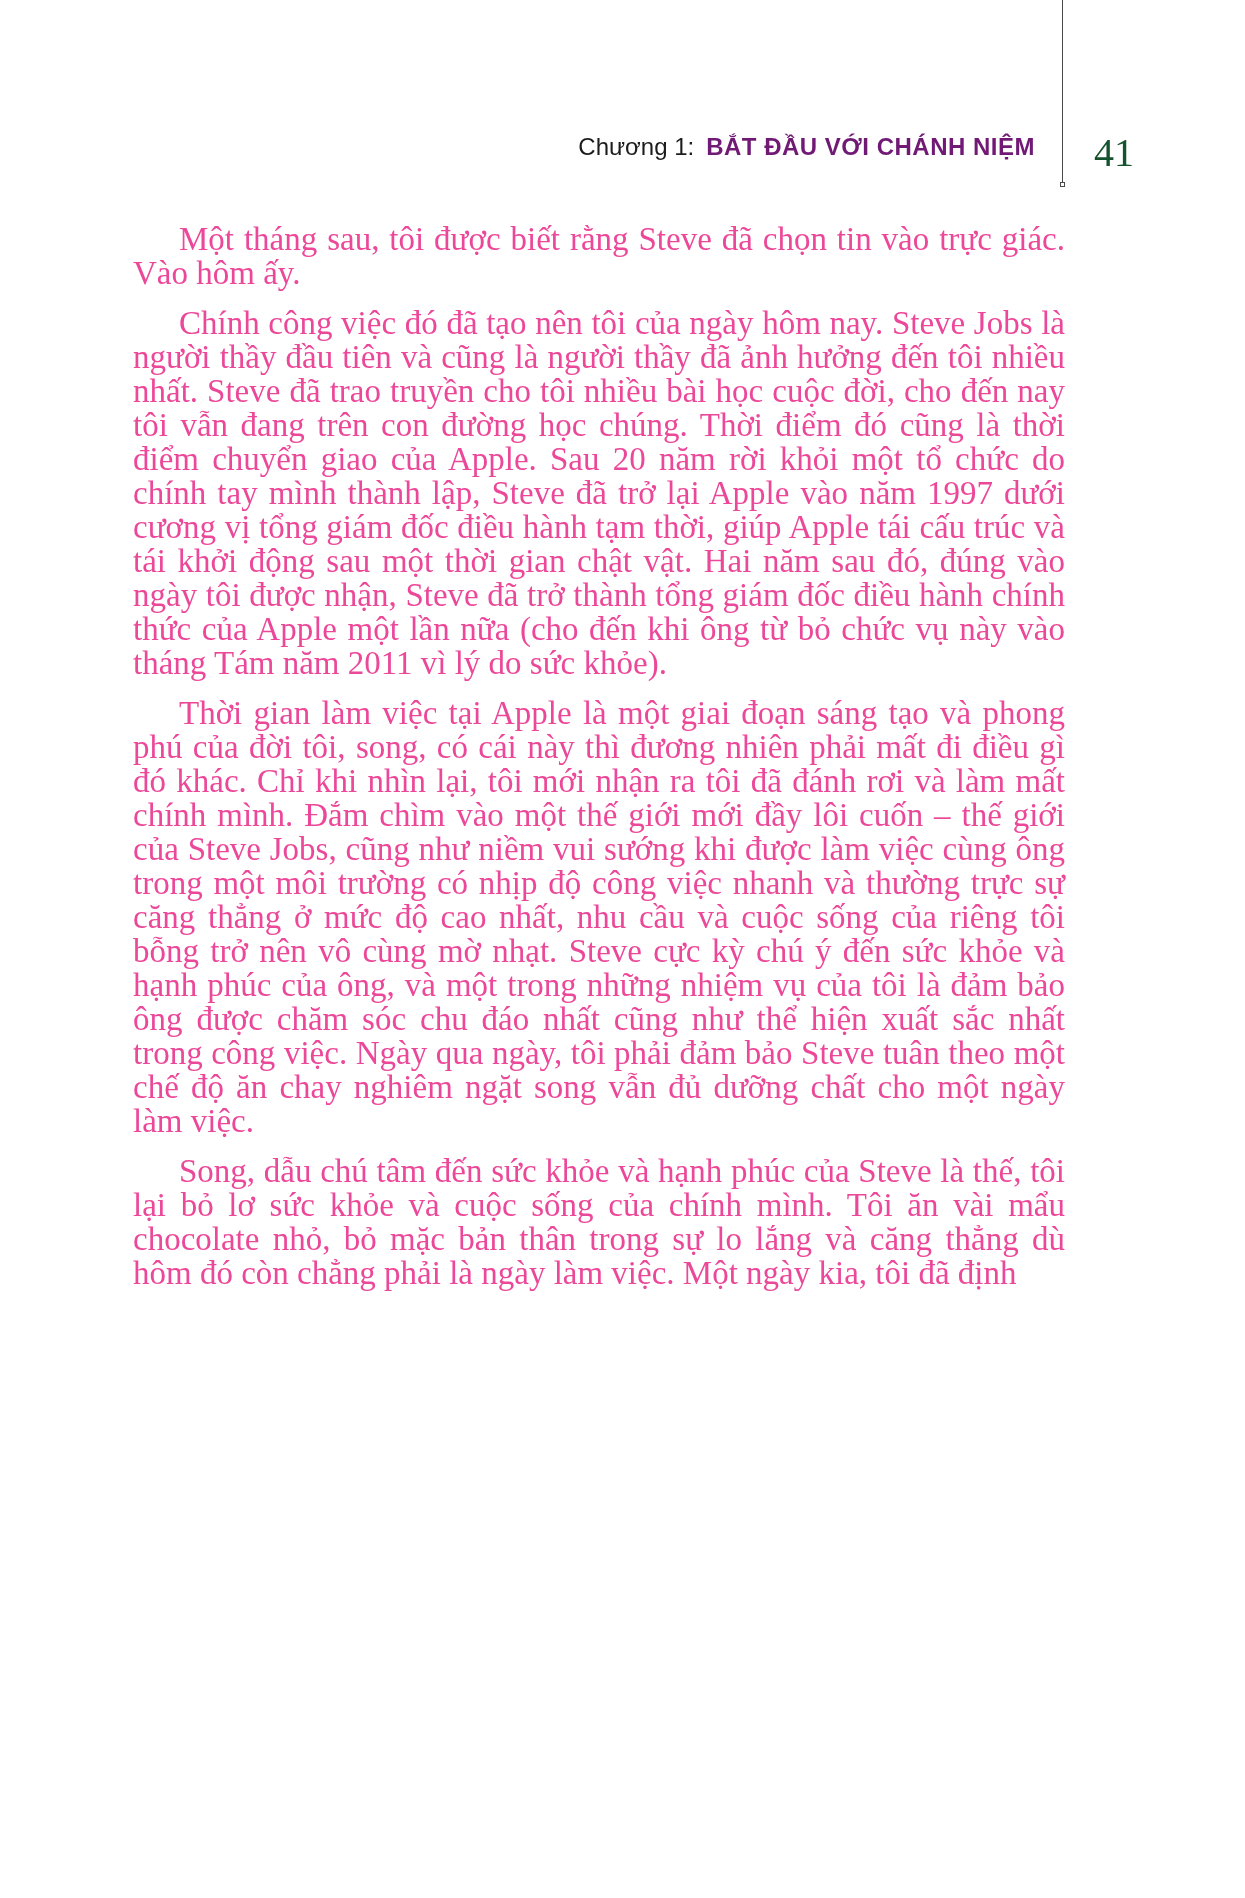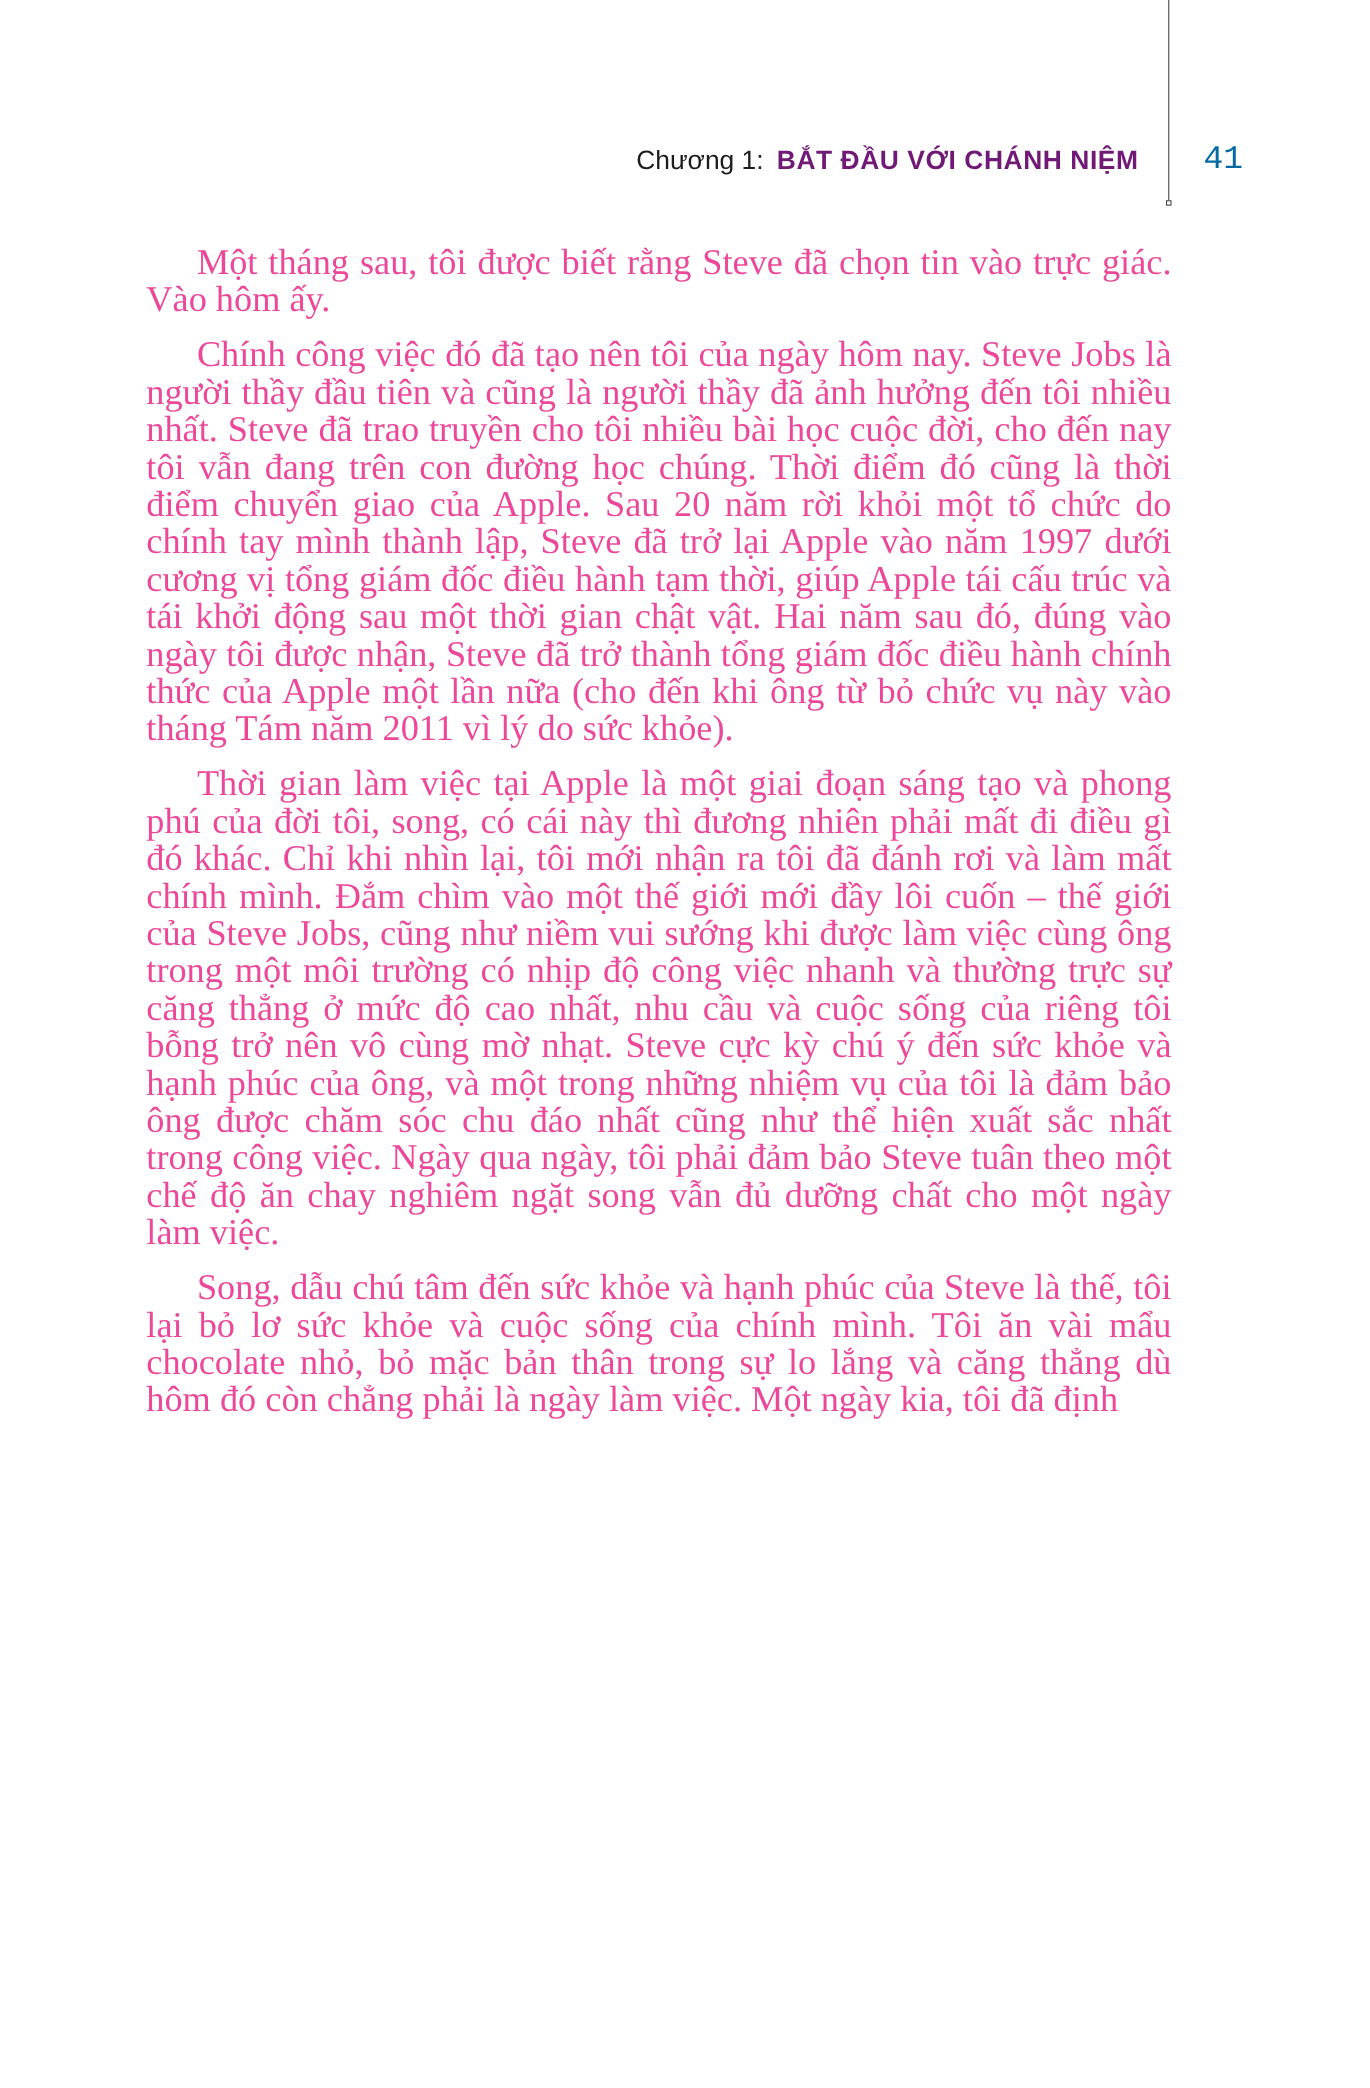--- a/index.html
+++ b/index.html
@@ -55,24 +55,24 @@
     width: 5px;
     height: 5px;
     border: 1px solid #4a4a4a;
     background: #ffffff;
     box-sizing: border-box;
   }
   .page-number {
     position: absolute;
     left: 1094px;
     top: 129px;
-    font-family: Liberation Mono, monospace;
-    font-size: 30px;
+    font-family: Liberation Serif, serif;
+    font-size: 40px;
     font-weight: 400;
-    color: #0369a1;
+    color: #14532d;
   }
   
   .body-text {
     position: absolute;
     left: 133px;
     top: 206px;
     width: 932px;
   }
   .body-text p {
     margin: 16px 0 11px 0;

